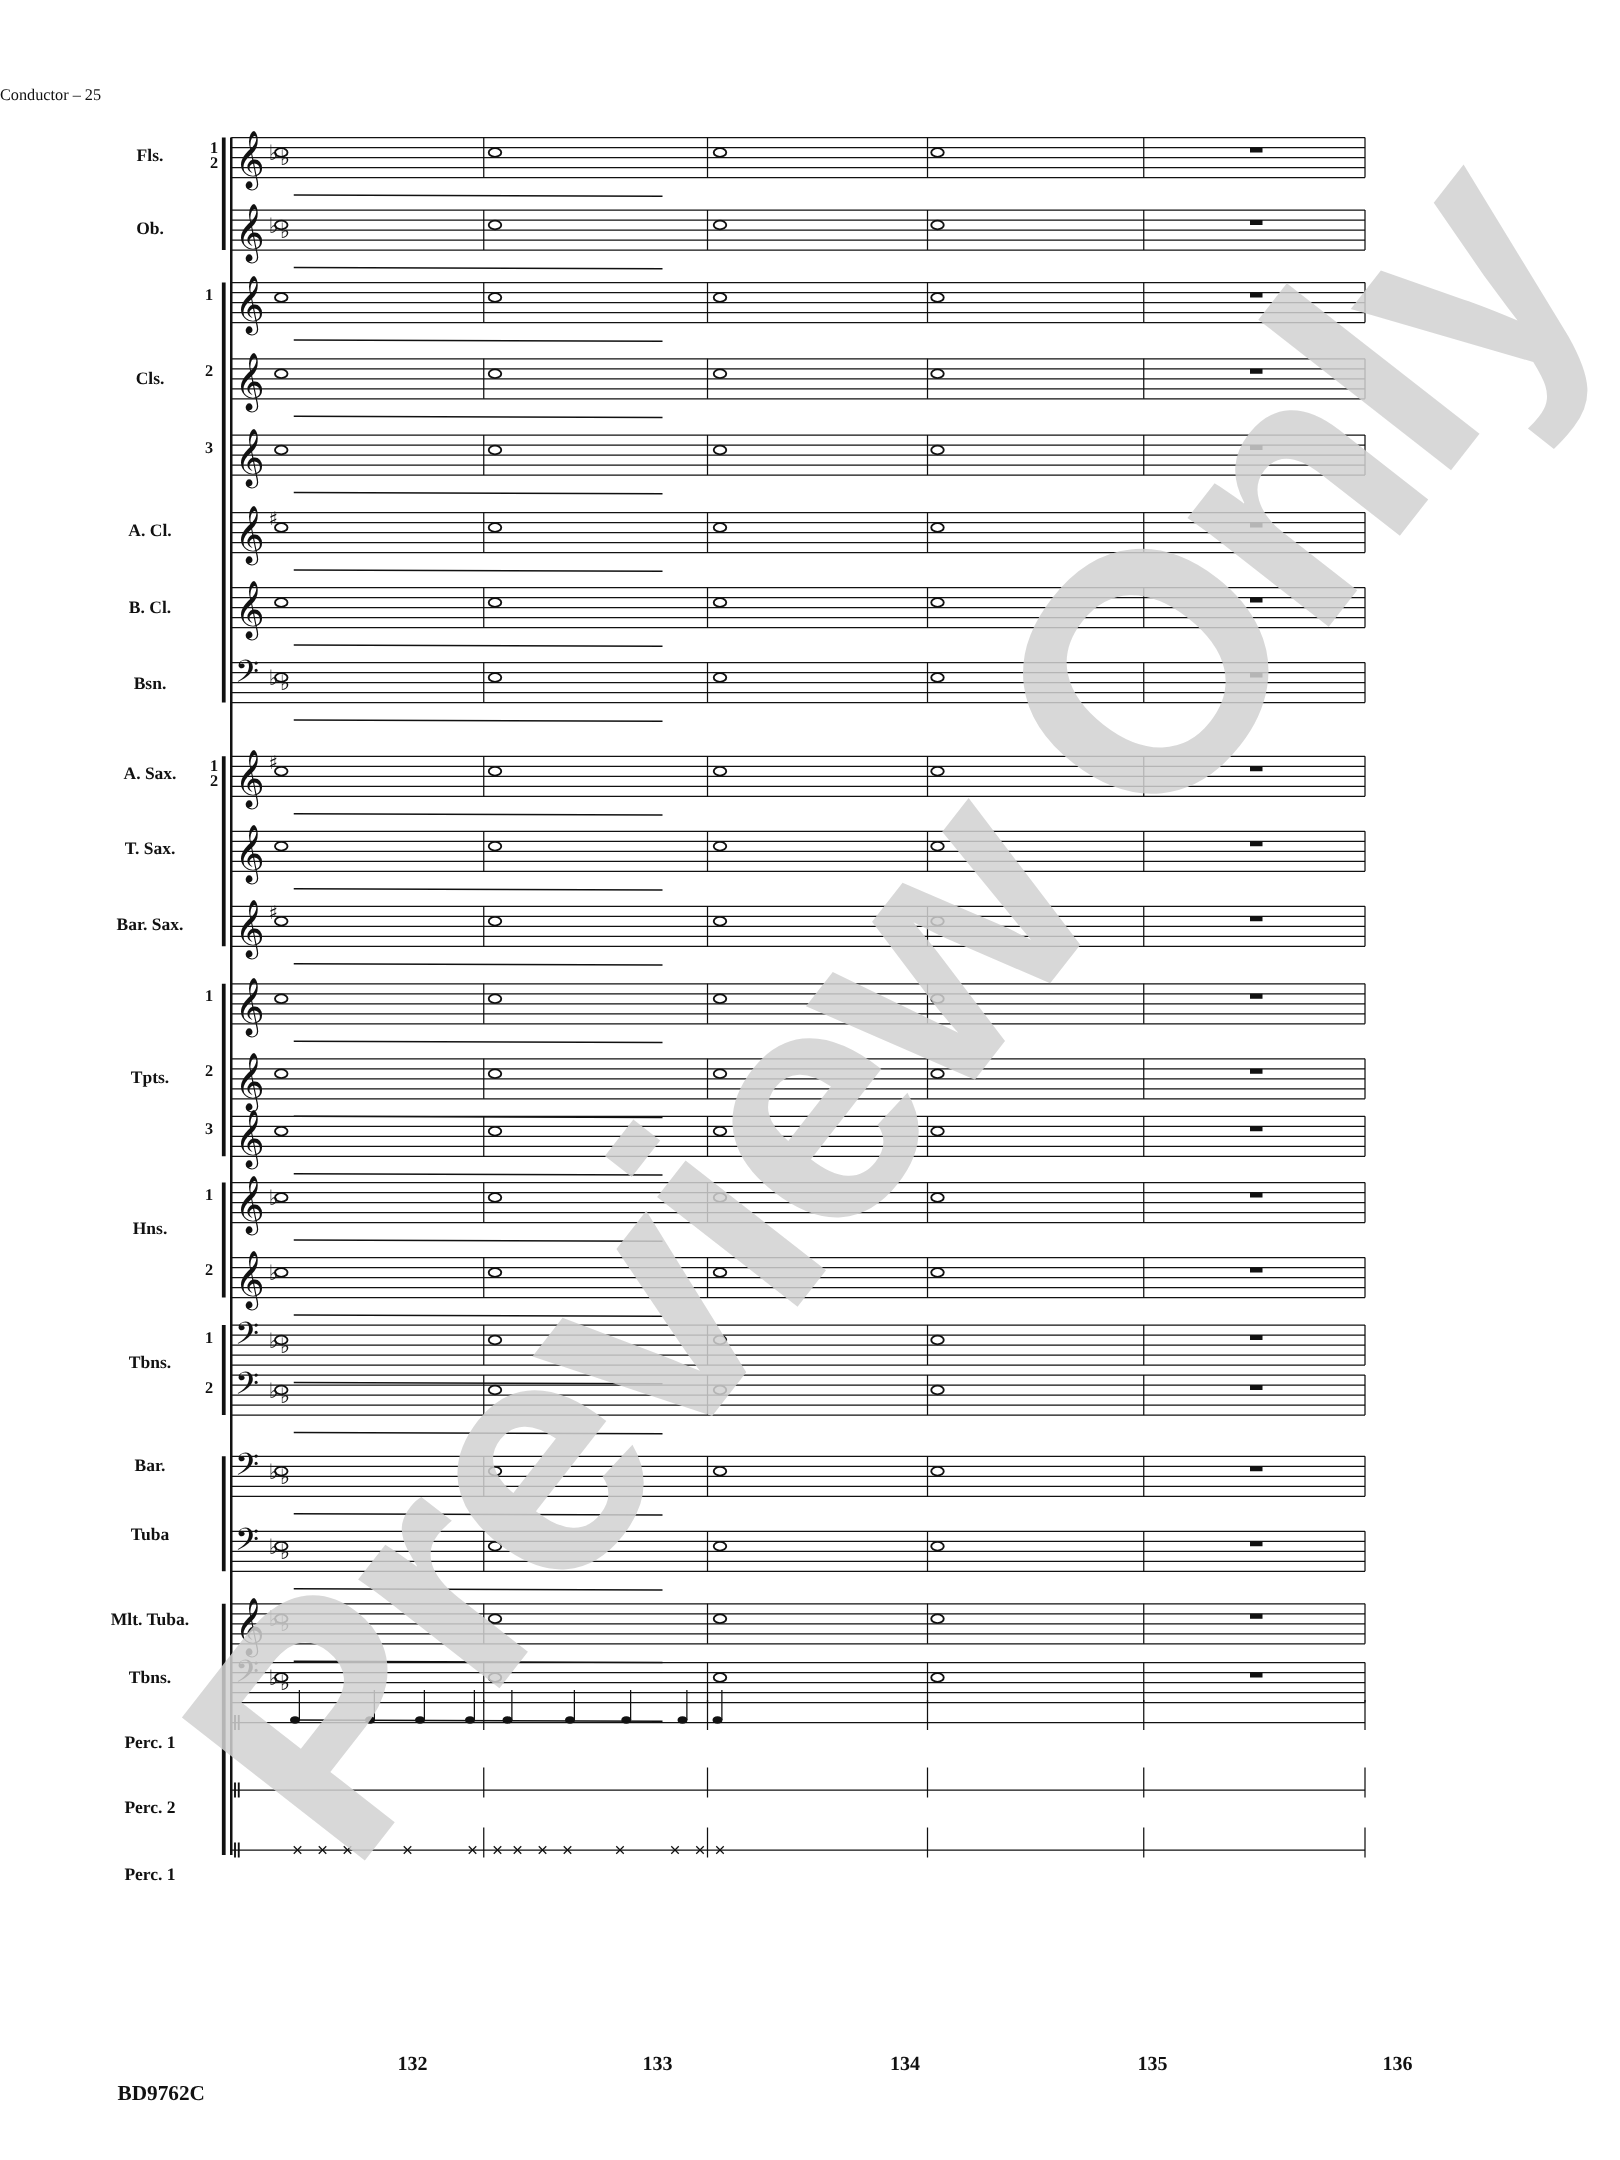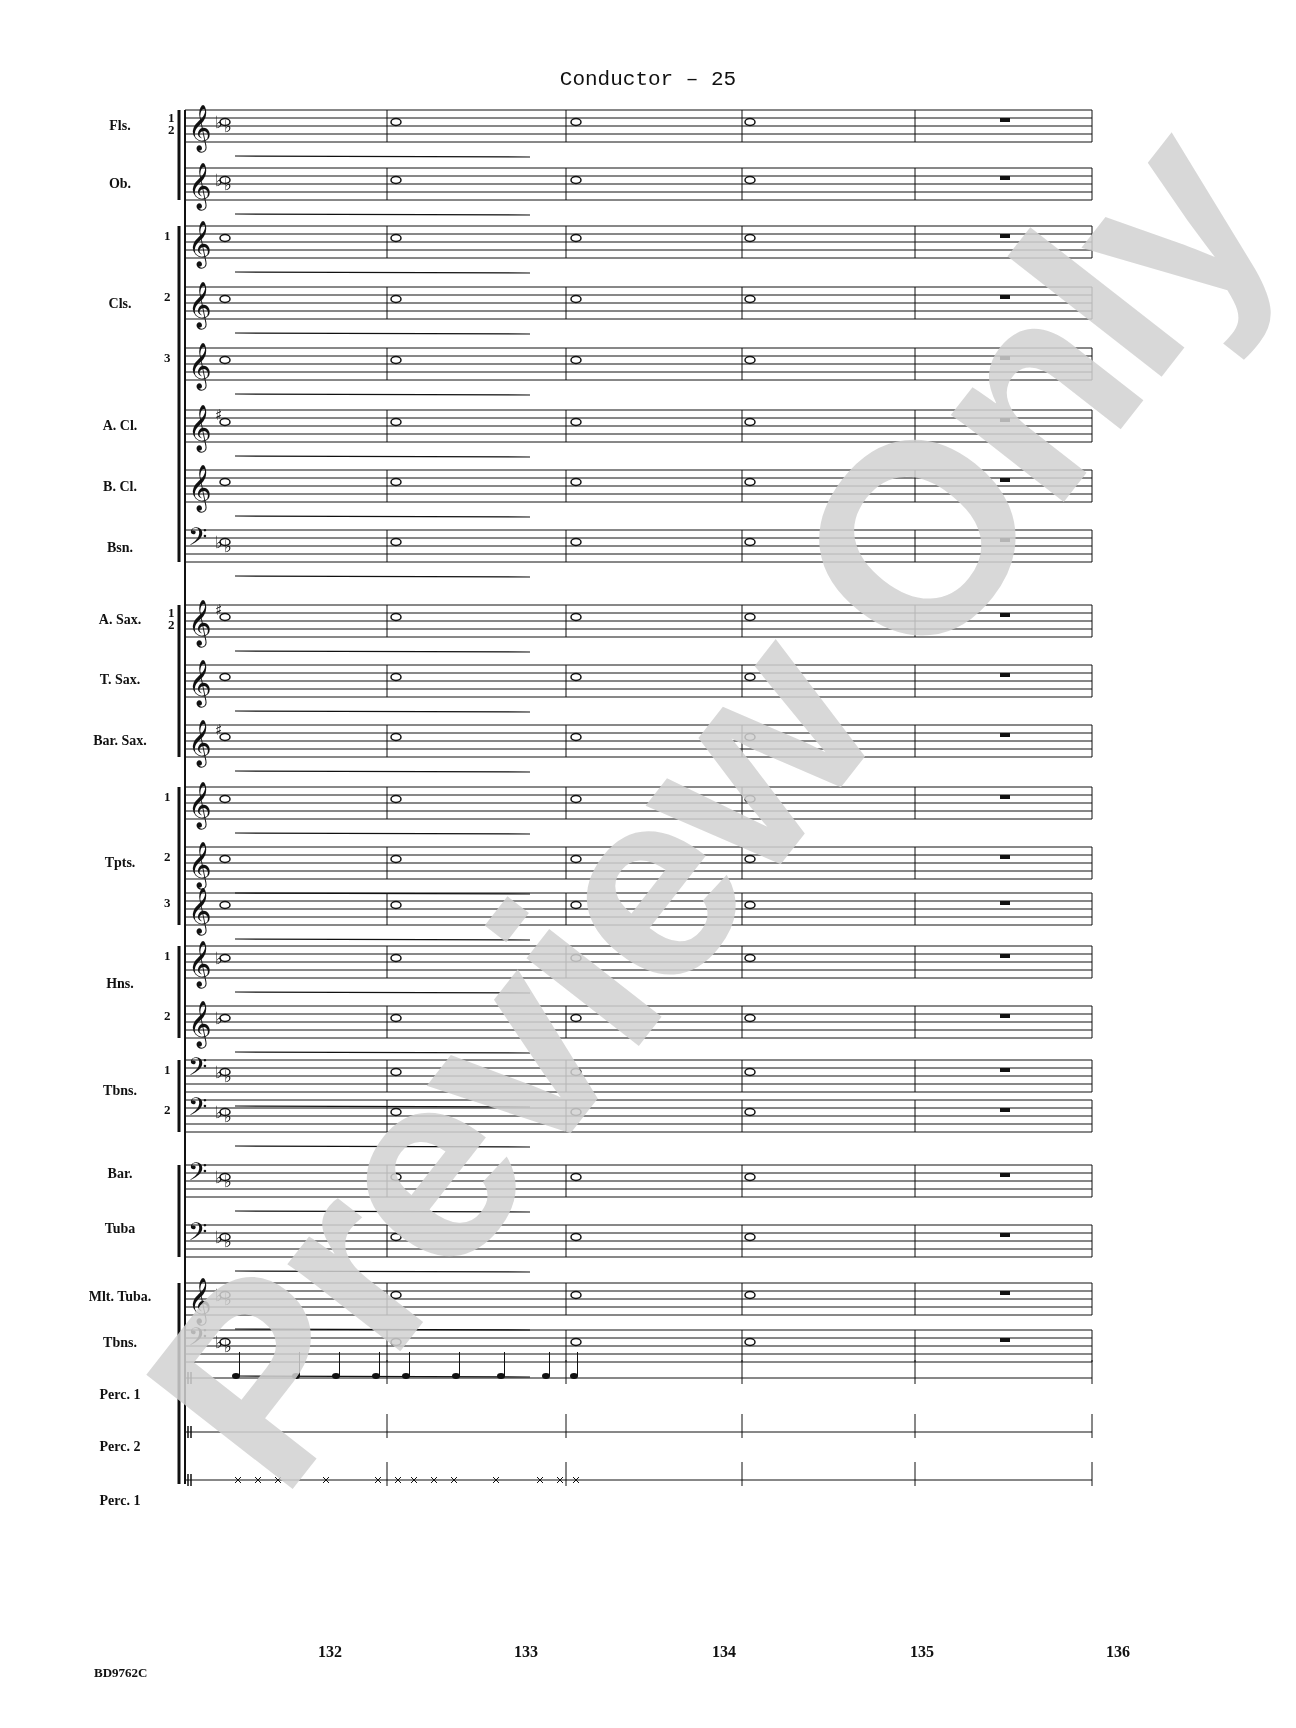--- a/index.html
+++ b/index.html
@@ -1,24 +1,24 @@
 <!DOCTYPE html>
 <html><head>
 <meta charset="utf-8">
 <style>
   html, body { margin:0; padding:0; background:#ffffff; }
   body { width:1296px; height:1728px; position:relative; overflow:hidden;
          font-family:"Liberation Serif", serif; color:#111; }
-  .page-header { position:absolute; top:68px; left:0; width:1296px; text-align:center;
-                 font-size:21px;font-family:Liberation Mono, monospace; }
+  .page-header { position:absolute; top:68px; left:0; width:1296px; text-align:left;
+                 font-size:13px; }
   .inst-label { position:absolute; font-size:14px; font-weight:bold; text-align:center; width:120px; left:60px; }
   .part-num { position:absolute; font-size:13px; font-weight:bold; }
   .score-svg { position:absolute; left:0; top:0; }
   .measure-num { position:absolute; font-size:16px; font-weight:bold; top:1643px; }
-  .footer-code { position:absolute; left:94px; top:1665px; font-size:13px; font-weight:bold; }
+  .footer-code { position:absolute; left:94px; top:1665px; font-size:17px; font-weight:bold; }
   .watermark { position:absolute; left:-80px; top:700px; width:1500px; text-align:center;
                font-family:"Liberation Sans", sans-serif; font-weight:bold; font-size:270px;
                color:#d2d2d2; opacity:0.85; transform:rotate(-52deg); transform-origin:50% 50%;
                letter-spacing:-6px; pointer-events:none; white-space:nowrap; }
 </style>
 </head>
 <body>
 
 <div class="page-header">Conductor – 25</div>
 

